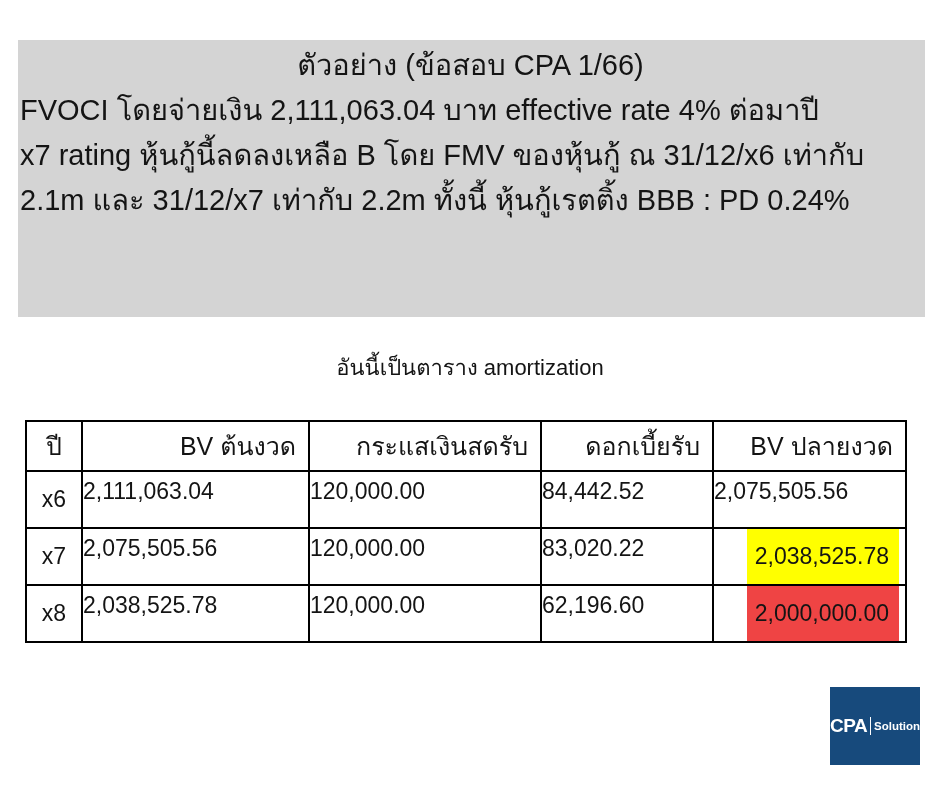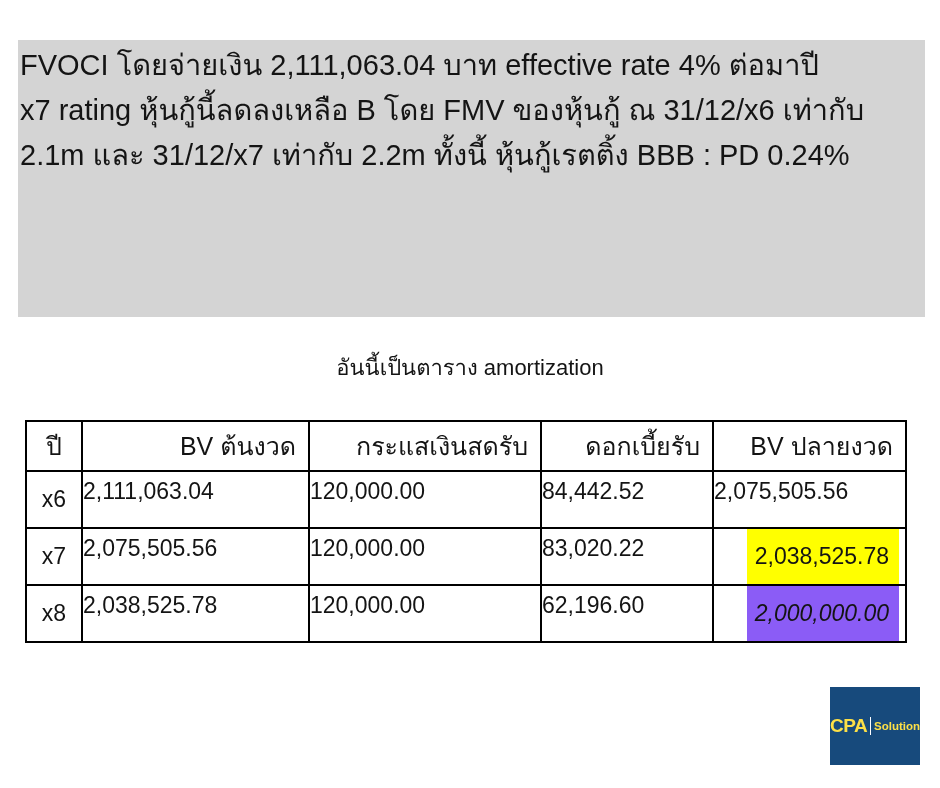--- a/index.html
+++ b/index.html
@@ -44,36 +44,37 @@
   table.amort th { font-weight:normal; font-size:25px; text-align:right; padding:0 12px 0 0; }
   table.amort th.center, table.amort td.center { text-align:center; padding:0; }
   table.amort td { font-size:23px; padding:0 12px 16px 0; }
   td.hl-cell { position:relative; padding:0; }
   .hl {
     position:absolute; top:0; bottom:0; right:6px; width:152px;
     display:flex; align-items:center; justify-content:flex-end;
     padding-right:10px; box-sizing:border-box;
   }
   .hl-yellow { background:#ffff00; }
-  .hl-gray   { background:#8b5cf6;font-style:italic; }
+  .hl-gray   { background:#ef4444; }
 
   
   .logo {
     position:absolute; left:830px; top:687px; width:90px; height:78px;
-    background:#174a7c; color:#fde047;
+    background:#174a7c; color:#ffffff;
     display:flex; align-items:center; justify-content:center;
   }
   .logo-cpa { font-weight:bold; font-size:19px; letter-spacing:-0.5px; }
   .logo-sep { display:inline-block; width:1px; height:18px; background:#ffffff; margin:0 3px; }
   .logo-solution { font-weight:bold; font-size:11.5px; }
 </style>
 </head>
 <body>
 
 <div class="problem-box">
+  <div class="pb-title">ตัวอย่าง (ข้อสอบ CPA 1/66)</div>
   <div class="pb-line">FVOCI โดยจ่ายเงิน 2,111,063.04 บาท effective rate 4% ต่อมาปี</div>
   <div class="pb-line">x7 rating หุ้นกู้นี้ลดลงเหลือ B โดย FMV ของหุ้นกู้ ณ 31/12/x6 เท่ากับ</div>
   <div class="pb-line">2.1m และ 31/12/x7 เท่ากับ 2.2m ทั้งนี้ หุ้นกู้เรตติ้ง BBB : PD 0.24%</div>
 </div>
 
 <div class="table-title">อันนี้เป็นตาราง amortization</div>
 
 <table class="amort">
   <colgroup>
     <col class="c1">

